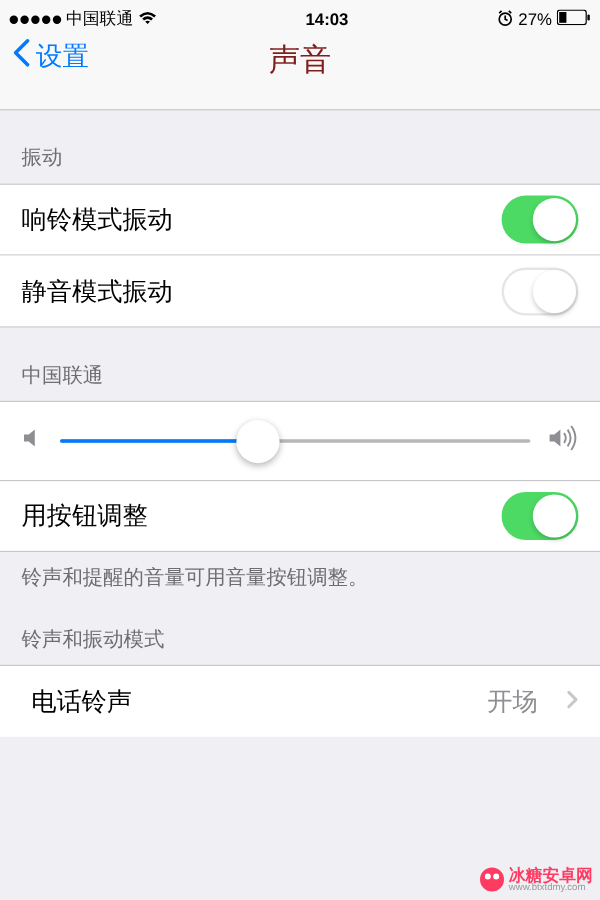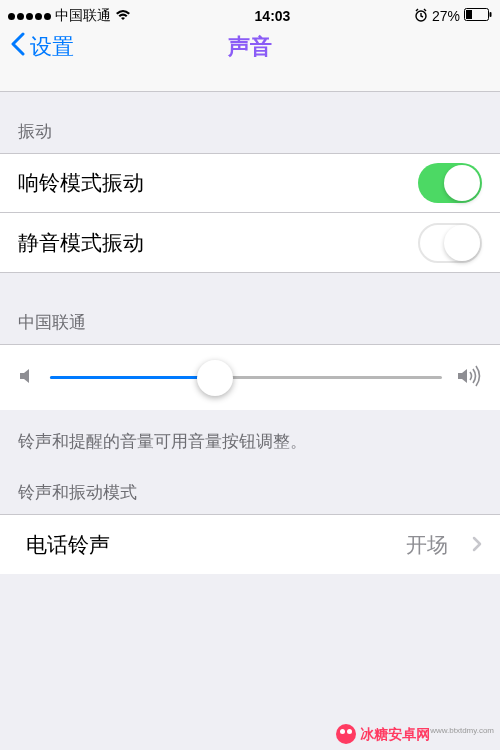--- a/index.html
+++ b/index.html
@@ -33,43 +33,43 @@
       align-items: flex-start;
       position: relative;
       padding: 0 10px;
     }
     .back-btn { display: flex; align-items: center; color: #007aff; font-size: 22px; cursor: pointer; }
     .back-chevron { margin-right: 4px; }
     .nav-title {
       position: absolute;
       left: 50%;
       transform: translateX(-50%);
-      font-size: 22px;
-      font-weight: 700;
-      color: #8b5cf6;
+      font-size: 26px;
+      font-weight: 400;
+      color: #7f1d1d;
     }
     .section-header {
       font-size: 17px;
       color: #6d6d72;
       padding: 28px 18px 10px;
     }
     .row {
       background: #fff;
       border-top: 1px solid #c8c7cc;
       border-bottom: 1px solid #c8c7cc;
       padding: 0 18px;
       height: 60px;
       display: flex;
       align-items: center;
       justify-content: space-between;
       font-size: 21px;
       color: #000;
     }
     .row + .row { border-top: none; }
-    .group { margin-bottom: 10px; }
+    .group { margin-bottom: 0; }
     .toggle {
       width: 64px;
       height: 40px;
       border-radius: 20px;
       position: relative;
       cursor: pointer;
     }
     .toggle.on { background: #4cd964; }
     .toggle.off { background: #fff; border: 2px solid #e5e5e5; }
     .knob {
@@ -139,21 +139,21 @@
       align-items: center;
       gap: 4px;
       font-size: 13px;
     }
     .watermark-dot { width: 20px; height: 20px; border-radius: 50%; background: #ff3b62; position: relative; }
     .watermark-dot::before, .watermark-dot::after {
       content: ''; position: absolute; width: 5px; height: 5px; background: #fff; border-radius: 50%; top: 5px;
     }
     .watermark-dot::before { left: 4px; }
     .watermark-dot::after { right: 4px; }
-    .watermark-text { display: flex; flex-direction: row; line-height: 1; }
+    .watermark-text { display: flex; flex-direction: column; line-height: 1; }
     .watermark-cn { color: #ff3b62; font-weight: bold; font-size: 14px; }
     .watermark-en { color: #999; font-size: 8px; }
     .row-last { border-bottom: none; padding-left: 26px; }
   </style>
 </head>
 <body>
 
 <div class="status-bar">
   <div class="status-left">
     <span class="dots">
@@ -229,20 +229,26 @@
     <div class="slider-track">
       <div class="slider-fill" style="width:42%"></div>
       <div class="slider-thumb" style="left:42%"></div>
     </div>
     <span>
       <svg width="26" height="22" viewBox="0 0 26 22">
           <path d="M2 8 H6 L11 4 V18 L6 14 H2 Z" fill="#8e8e93"></path>
           <path d="M14 7 Q17 11 14 15 M17 4 Q22 11 17 18 M20 1 Q27 11 20 21" fill="none" stroke="#8e8e93" stroke-width="1.6"></path>
         </svg>
     </span>
+  </div>
+  <div class="row">
+    <span>用按钮调整</span>
+    <div class="toggle on">
+        <div class="knob"></div>
+      </div>
   </div>
 </div>
 <div class="footer-text">铃声和提醒的音量可用音量按钮调整。</div>
 
 <div class="section-header">铃声和振动模式</div>
 <div class="group">
   <div class="row row-last">
     <span>电话铃声</span>
     <span class="detail">
       <span>开场</span>

